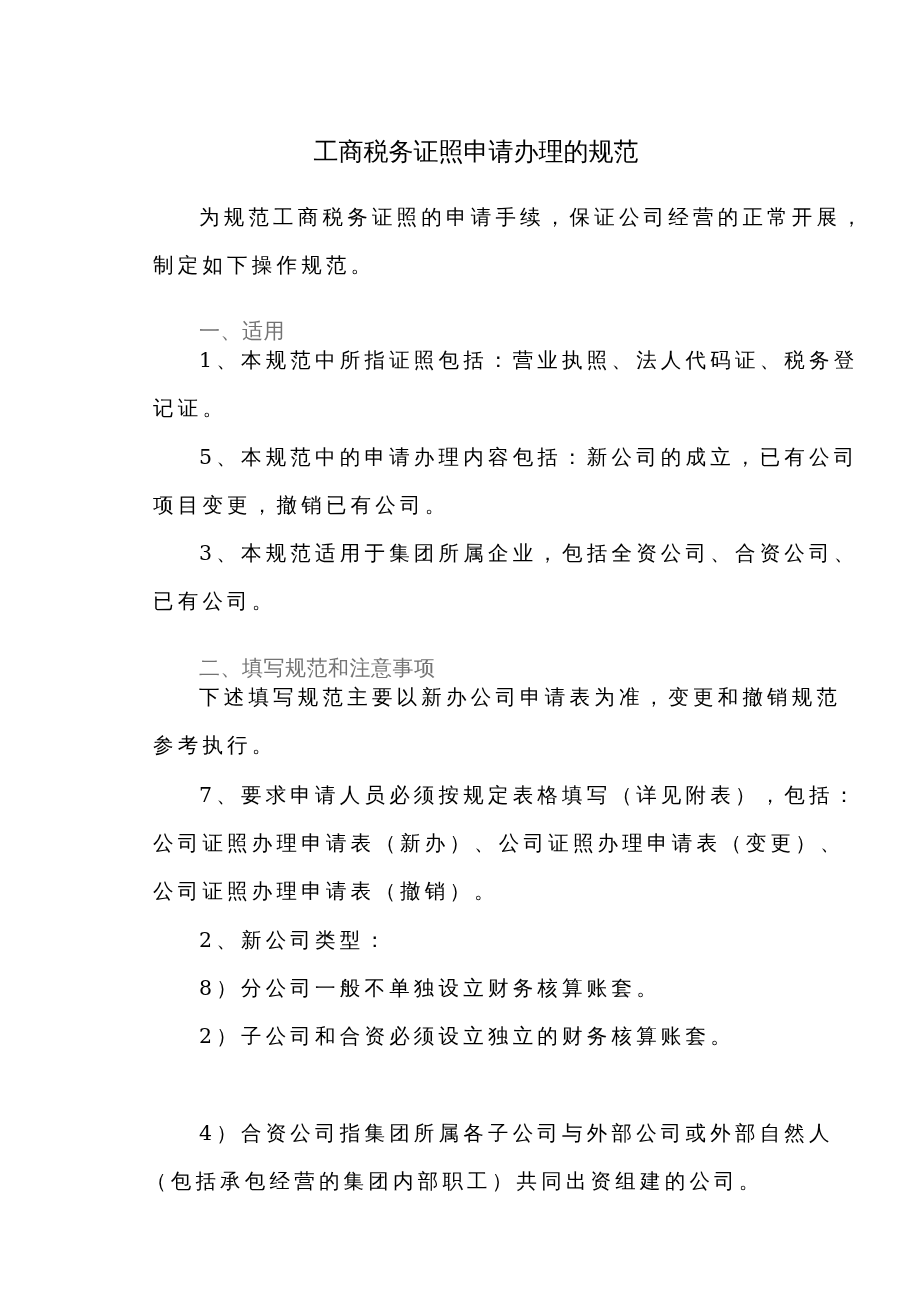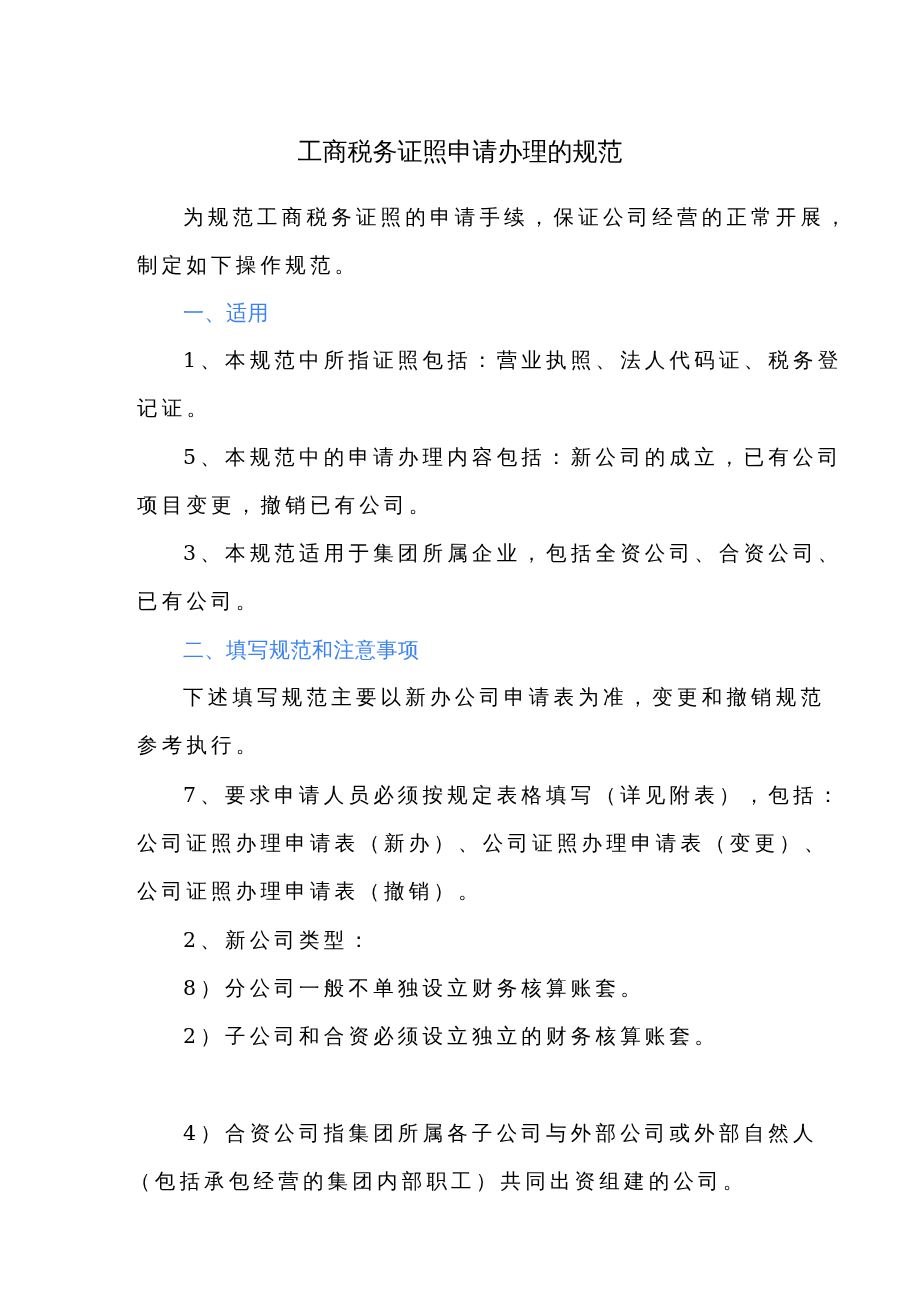--- a/index.html
+++ b/index.html
@@ -7,21 +7,21 @@
       width: 920px;
       height: 1301px;
       background: #ffffff;
       position: relative;
       overflow: hidden;
       font-family: "DejaVu Serif", "Liberation Serif", serif;
       color: #111111;
     }
     .page {
       position: absolute;
-      left: 0; top: 0;
+      left: 16px; top: 0;
       width: 844px; height: 1301px;
     }
     .title {
       position: absolute;
       left: 0; width: 920px;
       top: 134px;
       text-align: center;
       font-family: "DejaVu Sans", "Liberation Sans", sans-serif;
       font-size: 25px;
       line-height: 36px;
@@ -35,21 +35,22 @@
       line-height: 30px;
       letter-spacing: 4.2px;
       white-space: nowrap;
       color: #000000;
     }
     .indent { left: 183px; width: 630px; }
     .heading {
       font-family: "DejaVu Sans", "Liberation Sans", sans-serif;
       font-size: 21px;
       letter-spacing: 0.5px;
-      color: #3b82f6;
+      color: #737373;
+      margin-top: 18px;
     }
   </style>
 </head>
 <body>
 
 <div class="page">
 
   <div class="title">工商税务证照申请办理的规范</div>
 
   <div class="line indent" style="top:202px">为规范工商税务证照的申请手续，保证公司经营的正常开展，</div>

